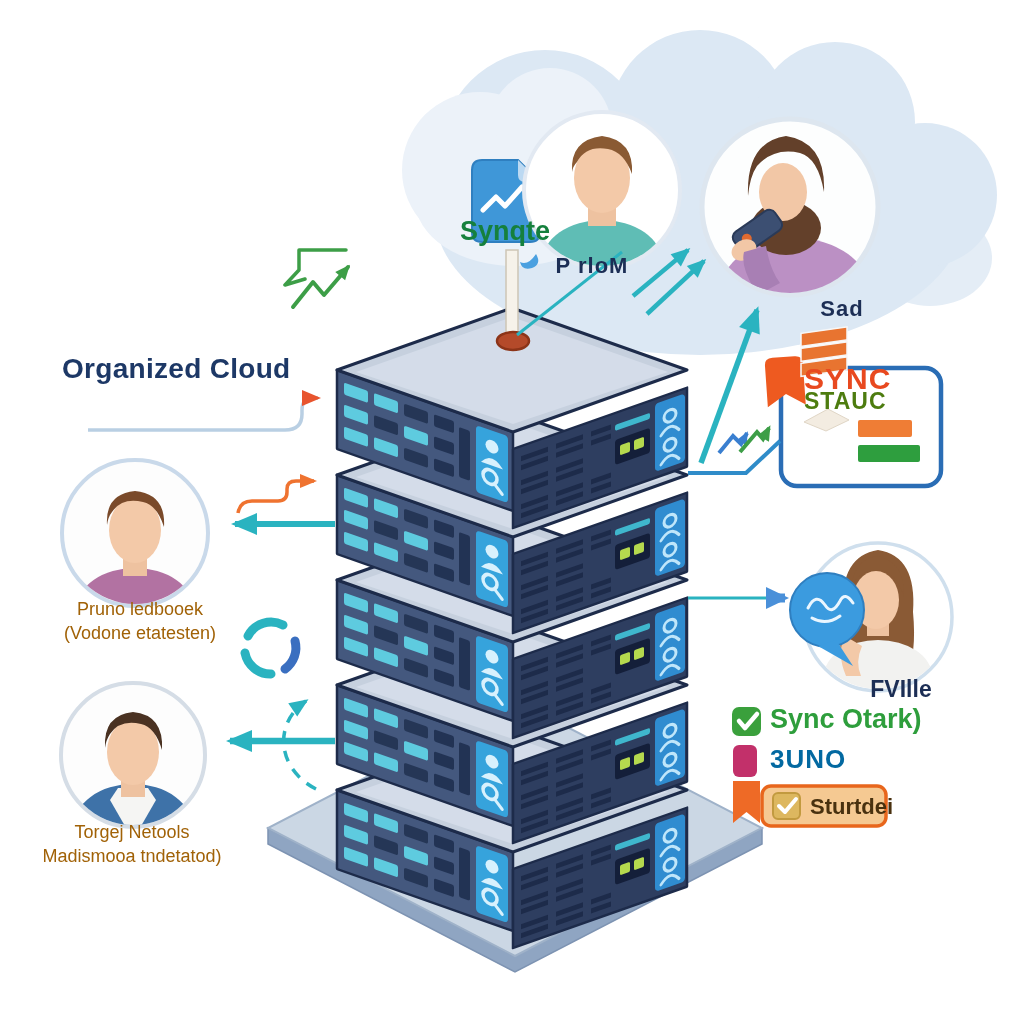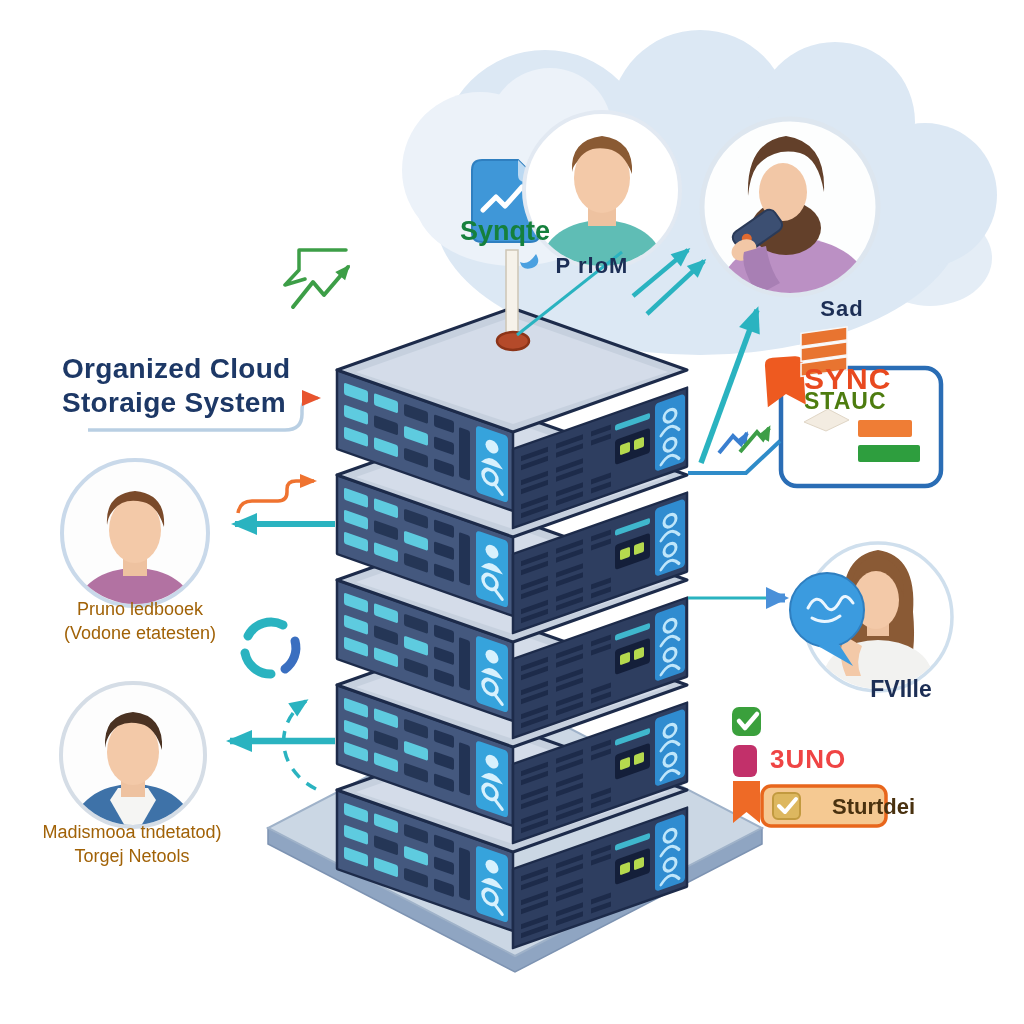--- a/index.html
+++ b/index.html
@@ -8,21 +8,21 @@
   #art{position:absolute;left:0;top:0;width:1024px;height:1024px;}
   .lbl{position:absolute;white-space:nowrap;}
   .title{color:#1d3866;font-size:28px;font-weight:bold;line-height:1.22;letter-spacing:.3px;}
   .app-name{color:#15803d;font-size:27px;font-weight:bold;transform:translateX(-50%);}
   .cloud-lbl{color:#1c2e55;font-size:22px;font-weight:600;letter-spacing:1px;transform:translateX(-50%);}
   .panel-h1{color:#e8491f;font-size:30px;font-weight:800;letter-spacing:1px;}
   .panel-h2{color:#4d7c0f;font-size:23px;font-weight:700;letter-spacing:1px;}
   .user-lbl{color:#a16207;font-size:18px;line-height:1.35;text-align:center;transform:translateX(-50%);}
   .fville{color:#1c2e55;font-size:23px;font-weight:600;transform:translateX(-50%);}
   .leg-green{color:#2e9e3c;font-size:27px;font-weight:600;}
-  .leg-navy{color:#ef4444;font-size:26px;font-weight:600;letter-spacing:1px;}
+  .leg-navy{color:#0369a1;font-size:26px;font-weight:600;letter-spacing:1px;}
   .leg-btn{color:#49310f;font-size:22px;font-weight:700;}
 </style>
 </head>
 <body>
 
 <div id="stage">
 
 <svg id="art" viewBox="0 0 1024 1024">
   <defs>
     <marker id="mTealBig" markerUnits="userSpaceOnUse" markerWidth="30" markerHeight="26" refX="24" refY="13" orient="auto">
@@ -283,37 +283,37 @@
     <path d="M719,453 L733,436 L741,444 L747,433" stroke="#3a7fd0" stroke-width="4" marker-end="url(#mBlue)"></path>
     <path d="M740,452 L757,432 L763,439 L769,428" stroke="#3d9e47" stroke-width="4" marker-end="url(#mGreen)"></path>
     <path d="M688,473 H746 L780,441" stroke="#2f8cc9" stroke-width="4"></path>
     <path d="M688,598 H768" stroke="#2ab3c0" stroke-width="3"></path>
     <path d="M768,598 H785" stroke="#4a90d9" stroke-width="9" marker-end="url(#mBlueBig)"></path>
   </g>
 </svg>
 
 <div class="lbl title" style="left:62px;top:352px;">
   <div>Organized Cloud</div>
-  <div>Storaige System</div>
 </div>
 
 <div class="lbl app-name" style="left:505px;top:216px;">Synqte</div>
 <div class="lbl cloud-lbl" style="left:592px;top:253px;">P rloM</div>
 <div class="lbl cloud-lbl" style="left:796px;top:296px;margin-left:46px;">Sad</div>
 
 <div class="lbl panel-h1" style="left:804px;top:362px;">SYNC</div>
 <div class="lbl panel-h2" style="left:804px;top:388px;">STAUC</div>
 
 <div class="lbl user-lbl" style="left:140px;top:597px;">
   <div>Pruno ledbooek</div>
   <div>(Vodone etatesten)</div>
 </div>
 <div class="lbl user-lbl" style="left:132px;top:820px;">
+  <div>Torgej Netools</div>
   <div>Madismooa tndetatod)</div>
-  <div>Torgej Netools</div>
 </div>
 
 <div class="lbl fville" style="left:901px;top:676px;">FVIlle</div>
 
+<div class="lbl leg-green" style="left:770px;top:704px;">Sync Otark)</div>
 <div class="lbl leg-navy" style="left:770px;top:744px;">3UNO</div>
-<div class="lbl leg-btn" style="left:832px;top:794px;">Sturtdei</div>
+<div class="lbl leg-btn" style="left:810px;top:794px;">Sturtdei</div>
 
 </div>
 
 </body></html>

